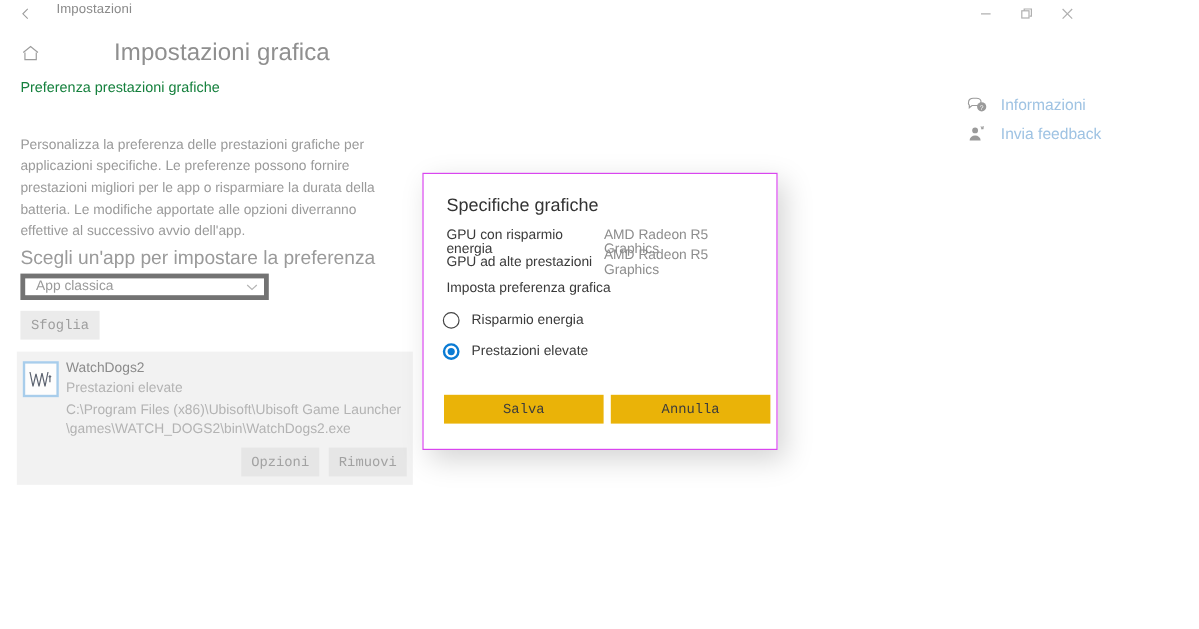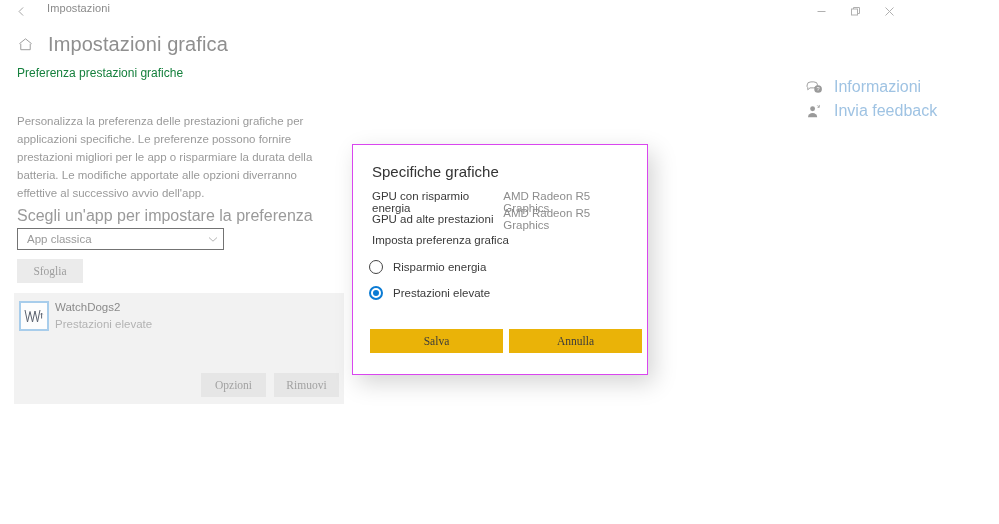--- a/index.html
+++ b/index.html
@@ -54,20 +54,21 @@
     line-height: 1;
   }
   .winbtn svg { display: block; }
 
   
   .page-header {
     position: absolute;
     left: 14px; top: 33px;
     display: flex;
     align-items: center;
+    gap: 47px;
   }
   .home-icon {
     width: 22px; height: 22px;
     display: flex; align-items: center; justify-content: center;
     color: #9d9d9d;
     margin-right: 12px;
   }
   .page-title {
     font-size: 20px;
     font-weight: 400;
@@ -96,21 +97,21 @@
     left: 17px; top: 207px;
     font-size: 16px;
     color: #9a9a9a;
   }
 
   
   .combo {
     position: absolute;
     left: 17px; top: 228px;
     width: 207px; height: 22px;
-    border: 1px solid #737373;
+    border: 4px solid #737373;
     background: #ffffff;
     box-sizing: border-box;
     display: flex;
     align-items: center;
   }
   .combo-value {
     font-size: 11.5px;
     color: #9a9a9a;
     margin-left: 9px;
     flex: 1;
@@ -119,21 +120,21 @@
     width: 20px;
     display: flex; align-items: center; justify-content: center;
     color: #b5b5b5;
     font-size: 9px;
   }
 
   
   .btn-flat {
     background: #ebebeb;
     border: none;
-    font-family: Liberation Serif, serif;
+    font-family: Liberation Mono, monospace;
     font-size: 11.5px;
     color: #9e9e9e;
     padding: 0;
     cursor: default;
   }
   .btn-browse {
     position: absolute;
     left: 17px; top: 259px;
     width: 66px; height: 24px;
   }
@@ -199,21 +200,21 @@
     height: 22px;
     margin-bottom: 2px;
   }
   .right-link-icon {
     width: 22px; height: 22px;
     display: flex; align-items: center; justify-content: center;
     color: #9a9a9a;
     margin-right: 9px;
   }
   .right-link-text {
-    font-size: 16px;
+    font-size: 13px;
     color: #9fc3e3;
   }
 
   
   .dialog-shadow {
     position: absolute;
     left: 352px; top: 144px;
     width: 296px; height: 231px;
     box-shadow: 6px 8px 22px rgba(0,0,0,0.17);
     background: transparent;
@@ -365,20 +366,21 @@
 
 <div class="app-card">
   <div class="app-icon">
     <svg width="22" height="20" viewBox="0 0 22 20" fill="none" stroke="#5c6370" stroke-width="1">
       <path d="M2 4 L4.5 16 L7 5.5 L9.5 16 L12 5 L14.5 16 L17 4"></path>
       <path d="M18.6 7.5 V12.5 M17.6 8.3 L18.6 7.2 L19.6 8.3"></path>
     </svg>
   </div>
   <div class="app-name">WatchDogs2</div>
   <div class="app-pref">Prestazioni elevate</div>
+  <div class="app-path">C:\Program Files (x86)\Ubisoft\Ubisoft Game Launcher\games\WATCH_DOGS2\bin\WatchDogs2.exe</div>
   <div class="card-actions">
     <button class="btn-flat btn-card">Opzioni</button>
     <button class="btn-flat btn-card">Rimuovi</button>
   </div>
 </div>
 
 <div class="right-links">
   <div class="right-link">
     <span class="right-link-icon">
       <svg width="17" height="15" viewBox="0 0 18 16" fill="none" stroke="currentColor" stroke-width="1">

